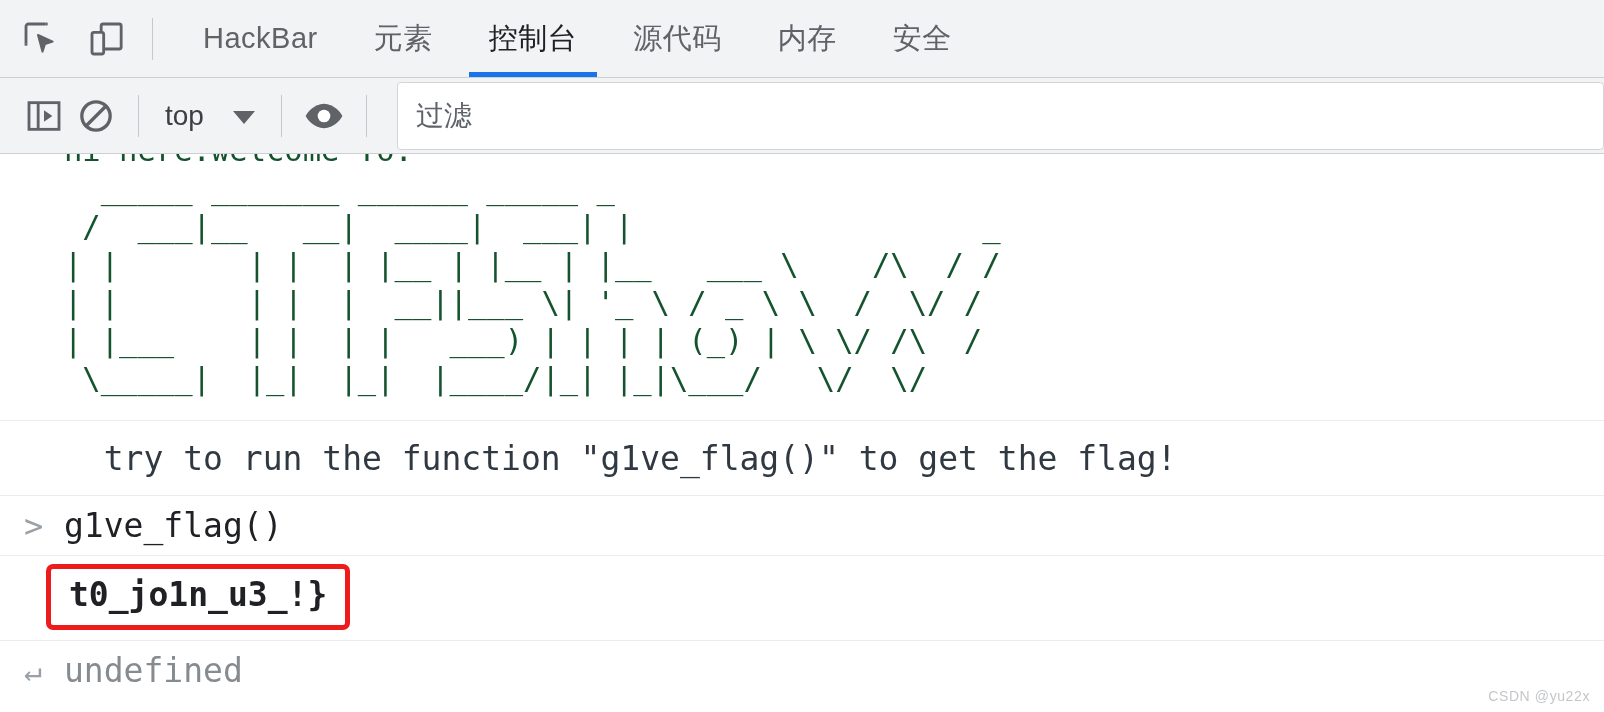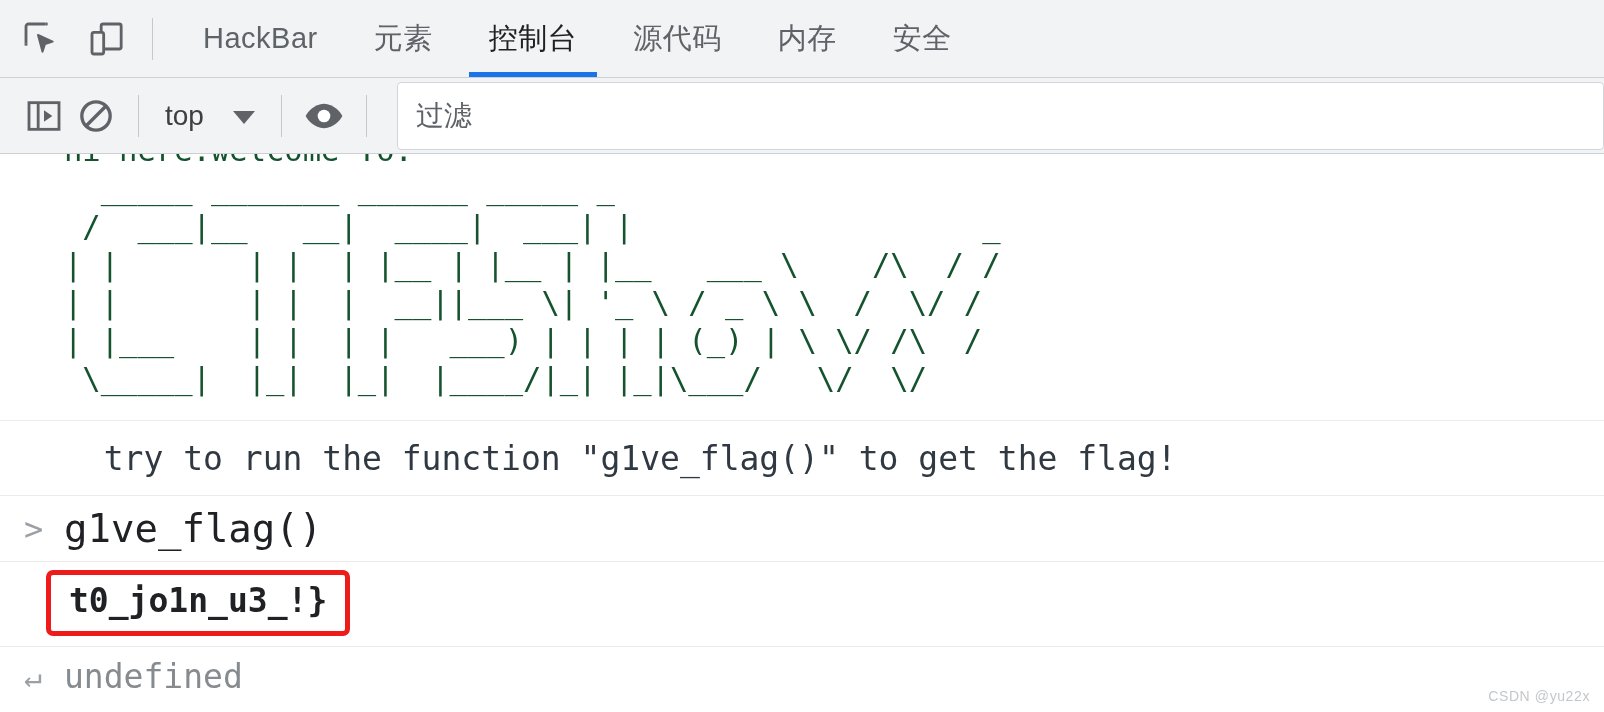--- a/index.html
+++ b/index.html
@@ -210,21 +210,21 @@
   .arrow-in {
     color: #9aa0a6;
     font-size: 32px;
     font-family: "DejaVu Sans Mono", monospace;
     width: 40px;
     flex: 0 0 40px;
   }
 
   .cmd-text {
     font-family: "DejaVu Sans Mono", monospace;
-    font-size: 39px;
+    font-size: 33px;
     color: #202124;
     white-space: pre;
   }
 
   .result-msg {
     padding: 8px 0 10px 24px;
     display: flex;
     align-items: center;
     font-weight: bold;
   }

